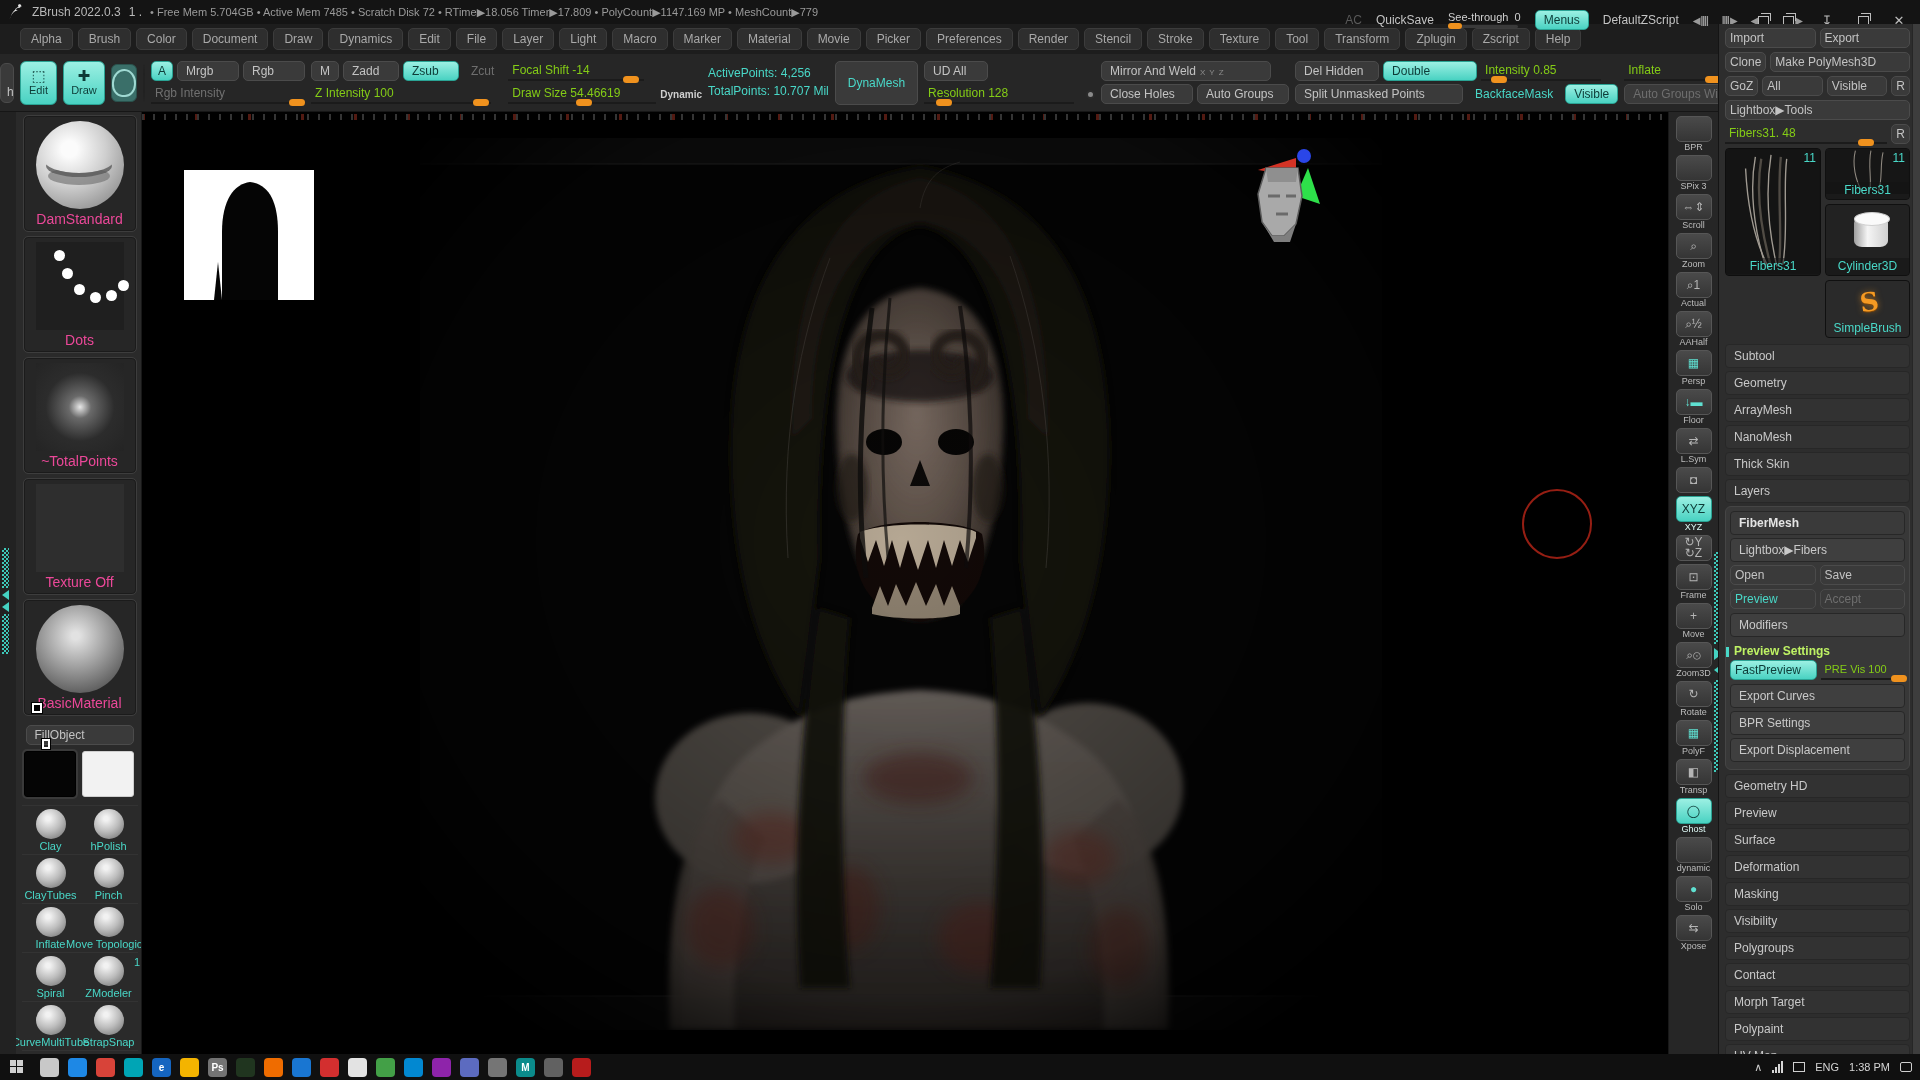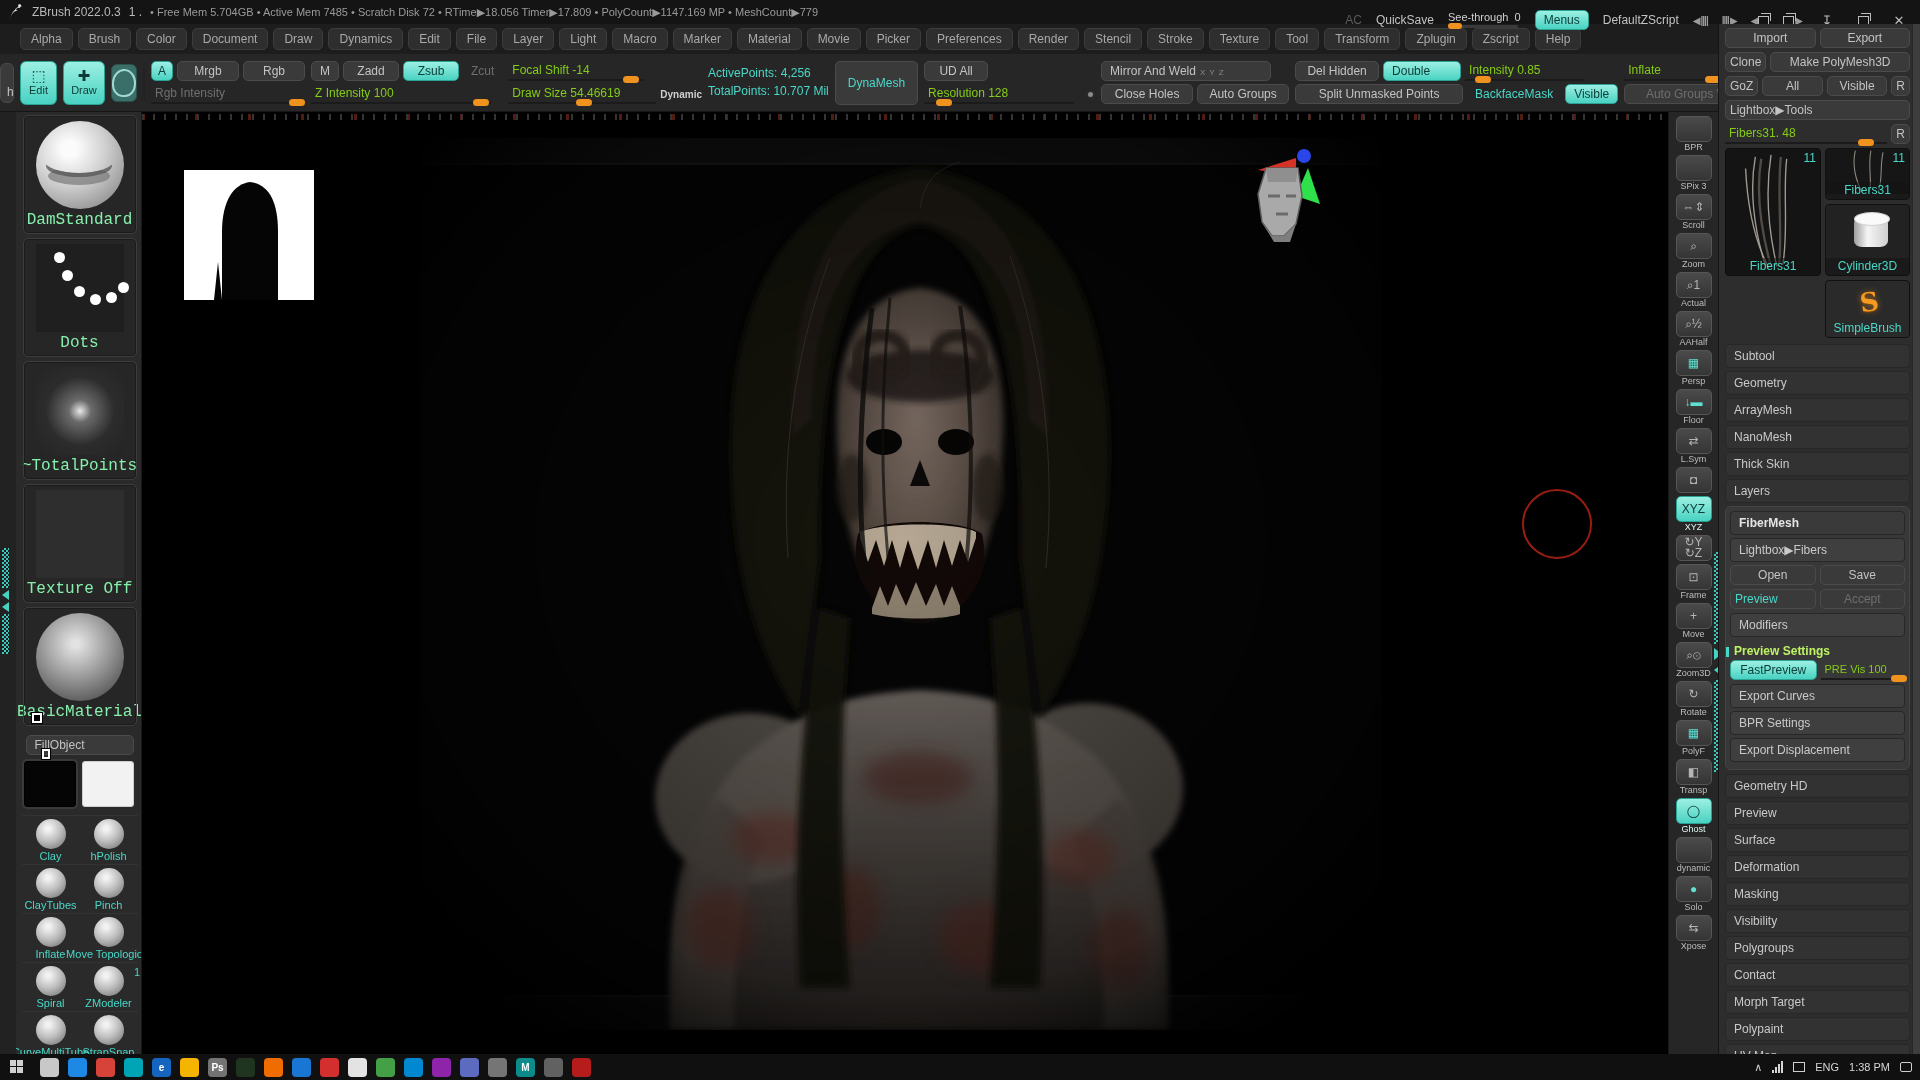--- a/index.html
+++ b/index.html
@@ -31,21 +31,21 @@
     display:flex; align-items:center; gap:5px; padding:0 20px; z-index:30;}
   .menu-item { background:#2e2e2e; border:1px solid #3c3c3c; border-radius:5px; color:#a9a9a9;
     font-size:12px; padding:3px 10px; }
 
   
   .toolbar { position:absolute; left:0; top:54px; width:1718px; height:58px; background:#262626;
     border-bottom:1px solid #161616; display:flex; align-items:center; gap:6px; padding:2px 0 2px 0; z-index:30;}
   .tb-col { display:flex; flex-direction:column; gap:3px; justify-content:center; }
   .tb-row { display:flex; gap:4px; align-items:center; }
   .btn { background:#3a3a3a; border:1px solid #4b4b4b; border-radius:5px; color:#c3c3c3;
-    font-size:12px; padding:2px 8px; white-space:nowrap; text-align:center;}
+    font-size:12px; padding:2px 8px; white-space:nowrap; text-align:left;}
   .btn.dim { color:#6e6e6e; }
   .btn.sel { background:linear-gradient(#9cf0e3,#49d2c2); color:#0d3b37; border-color:#2aa394; }
   .btn.tealtext { color:#49d8c8; }
   .bigbtn { width:42px; height:44px; display:flex; flex-direction:column; align-items:center; justify-content:center;
     border-radius:6px; font-size:11px; gap:1px;}
   .bigbtn .glyph { font-size:15px; line-height:14px;}
   .lightbox-btn { width:72px; height:40px; background:#3a3a3a; border:1px solid #4b4b4b; border-radius:6px;
     color:#c3c3c3; font-size:12px; display:flex; align-items:flex-end; justify-content:flex-start; padding:3px 6px; overflow:hidden;}
   .sphere-btn { width:38px; height:38px; border-radius:50%; border:1px solid #222;
     background:radial-gradient(circle at 35% 30%, #eafffb 18%, #58c9bd 45%, #1d6e67 90%); }
@@ -68,21 +68,21 @@
   .checker { width:7px; background-image:
       linear-gradient(45deg,#3ec9ba 25%,transparent 25%,transparent 75%,#3ec9ba 75%),
       linear-gradient(45deg,#3ec9ba 25%,transparent 25%,transparent 75%,#3ec9ba 75%);
     background-size:4px 4px; background-position:0 0,2px 2px; }
 
   
   .left-shelf { width:126px; background:#2a2a2a; border-right:1px solid #181818; padding:4px 2px 0 4px;
     display:flex; flex-direction:column; align-items:center; overflow:hidden; }
   .thumb { width:112px; border:1px solid #1b1b1b; outline:1px solid #3d3d3d; border-radius:4px; background:#262626;
     margin-bottom:6px; display:flex; flex-direction:column; align-items:center; padding-top:4px;}
-  .thumb .tlabel { color:#86efac; font-size:16px; padding:2px 0 3px;font-family:Liberation Mono, monospace; }
+  .thumb .tlabel { color:#ec4899; font-size:14px; padding:2px 0 3px; }
   .brush-ball { width:88px; height:88px; border-radius:50%;
     background:radial-gradient(circle at 38% 32%, #fbfbfb 10%, #cfcfcf 45%, #7e7e7e 95%); position:relative; overflow:hidden;}
   .brush-ball:before { content:""; position:absolute; left:8px; top:26px; width:70px; height:26px;
     border-radius:50%; box-shadow:0 6px 0 -2px rgba(90,90,90,.8), 0 16px 0 -4px rgba(120,120,120,.7); }
   .dots-box { width:88px; height:88px; position:relative; background:#1f1f1f;}
   .dots-box i { position:absolute; width:11px; height:11px; border-radius:50%; background:#fff; }
   .alpha-box { width:88px; height:88px; background:radial-gradient(circle at 50% 50%, #e8e8e8 0%, #6a6a6a 18%, #2c2c2c 55%, #242424 100%); }
   .tex-box { width:88px; height:88px; background:#2e2e2e; }
   .mat-ball { width:88px; height:88px; border-radius:50%;
     background:radial-gradient(circle at 45% 35%, #e2e2e2 5%, #9a9a9a 45%, #3f3f3f 95%); }
@@ -351,21 +351,21 @@
       </div>
       <div class="tb-row">
         <span class="btn" style="width:92px">Close Holes</span>
         <span class="btn" style="width:92px">Auto Groups</span>
       </div>
     </div>
 
     <div class="tb-col">
       <div class="tb-row">
         <span class="btn" style="width:84px">Del Hidden</span>
-        <span class="btn sel" style="width:78px;text-align:left">Double</span>
+        <span class="btn sel" style="width:94px;text-align:left">Double</span>
         <div class="slider" style="width:120px">
           <span>Intensity 0.85</span>
             <i class="dot" style="left:8%"></i>
         </div>
       </div>
       <div class="tb-row">
         <span class="btn" style="width:168px">Split Unmasked Points</span>
         <span class="btn tealtext" style="border:none;background:none">BackfaceMask</span>
         <span class="btn sel">Visible</span>
       </div>

